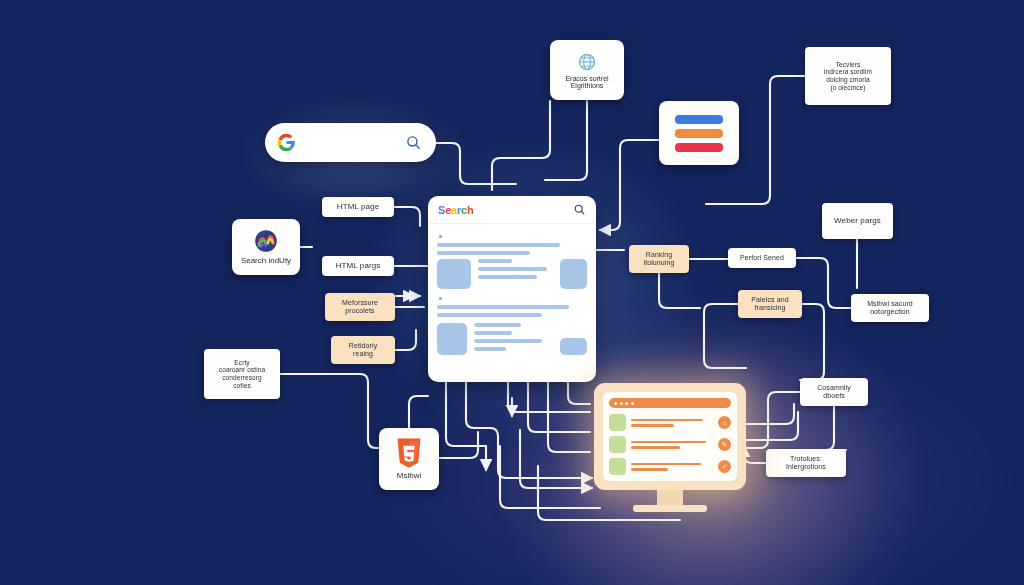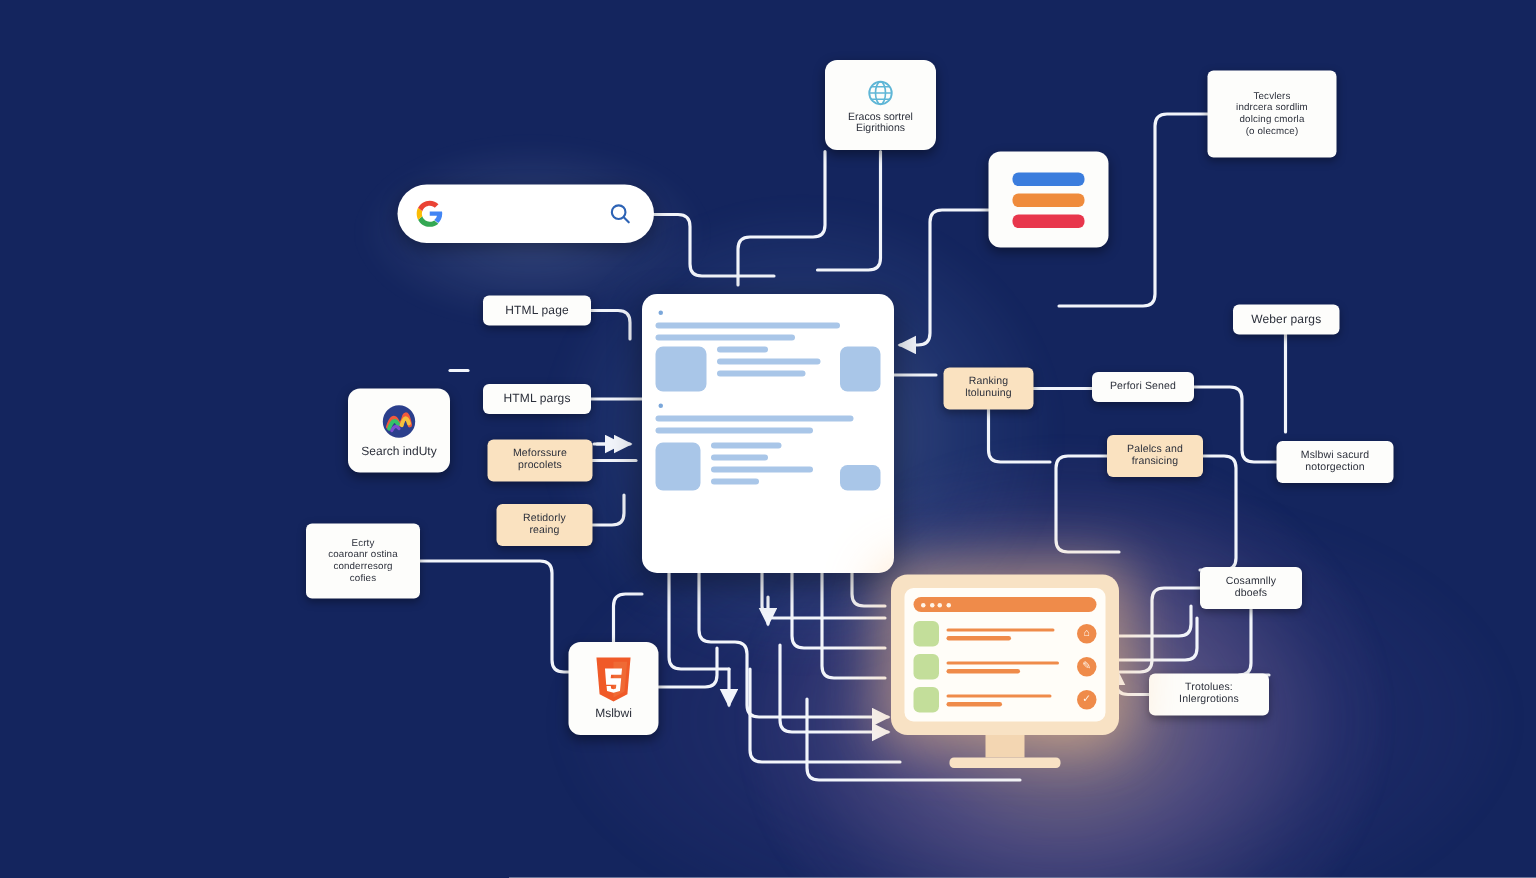--- a/index.html
+++ b/index.html
@@ -260,20 +260,29 @@
       <path fill="#FBBC05" d="M11.5 28.4c-.5-1.4-.8-2.9-.8-4.4s.3-3 .7-4.4l-7.1-5.5C2.8 17 2 20.4 2 24s.8 7 2.3 9.9l7.2-5.5z"></path>
       <path fill="#EA4335" d="M24 10.6c4.1 0 6.9 1.8 8.5 3.3l6.2-6C34.9 4.4 29.9 2 24 2 15.4 2 8 6.8 4.3 14.1l7.2 5.5c1.8-5.3 6.7-9 12.5-9z"></path>
     </svg>
     <svg width="17" height="17" viewBox="0 0 24 24">
       <circle cx="10.5" cy="10.5" r="6.4" stroke="#2d63b5" stroke-width="2" fill="none"></circle>
       <line x1="15.3" y1="15.3" x2="20" y2="20" stroke="#2d63b5" stroke-width="2" stroke-linecap="round"></line>
     </svg>
   </div>
 
   <div id="search-panel">
+    <div id="panel-head">
+      <div id="panel-logo">
+        <span>S</span><span>e</span><span>a</span><span>r</span><span>c</span><span>h</span>
+      </div>
+      <svg width="13" height="13" viewBox="0 0 24 24">
+        <circle cx="10.5" cy="10.5" r="6.4" stroke="#3c4656" stroke-width="2.2" fill="none"></circle>
+        <line x1="15.3" y1="15.3" x2="20" y2="20" stroke="#3c4656" stroke-width="2.2" stroke-linecap="round"></line>
+      </svg>
+    </div>
     <div id="panel-body">
       <div class="bullet"></div>
       <div class="res-line" style="width:82%"></div>
       <div class="res-line" style="width:62%"></div>
       <div class="res-row">
         <div class="res-block" style="width:34px;height:30px"></div>
         <div style="flex:1">
           <div class="res-line" style="width:45%"></div>
           <div class="res-line" style="width:92%"></div>
           <div class="res-line" style="width:78%"></div>
@@ -306,21 +315,21 @@
     <div class="cap" style="font-size:7px;white-space:pre-line">Eracos sortrel
 Eigrithions</div>
   </div>
 
   <div class="icon-node" style="left:659px;top:101px;width:80px;height:64px;gap:5px;">
     <div style="width:48px;height:9px;border-radius:4px;background:#3b7ddd"></div>
     <div style="width:48px;height:9px;border-radius:4px;background:#ef8b3c"></div>
     <div style="width:48px;height:9px;border-radius:4px;background:#e8364c"></div>
   </div>
 
-  <div class="icon-node" style="left:232px;top:219px;width:68px;height:56px;margin-top:40px;">
+  <div class="icon-node" style="left:232px;top:219px;width:68px;height:56px;">
     <svg width="24" height="24" viewBox="0 0 40 40">
       <circle cx="20" cy="20" r="18" fill="#2b3f8c"></circle>
       <path d="M8 26 Q13 10 18 20 Q22 28 26 14 Q29 8 32 24" fill="none" stroke="#f05a3c" stroke-width="5" stroke-linecap="round"></path>
       <path d="M9 28 Q14 14 19 23" fill="none" stroke="#34c26a" stroke-width="4.5" stroke-linecap="round"></path>
       <path d="M23 24 Q27 10 31 22" fill="none" stroke="#f5c13d" stroke-width="4.5" stroke-linecap="round"></path>
       <path d="M12 30 Q16 22 20 28" fill="none" stroke="#7c4fd0" stroke-width="3.5" stroke-linecap="round"></path>
     </svg>
     <div class="cap">Search indUty</div>
   </div>
 
@@ -346,21 +355,21 @@
       <span class="lbl">HTML pargs</span>
     </div>
   <div class="node tan xsmall" style="left:325px;top:293px;width:70px;height:28px;">
       <span class="lbl">Meforssure
 procolets</span>
     </div>
   <div class="node tan xsmall" style="left:331px;top:336px;width:64px;height:28px;">
       <span class="lbl">Retidorly
 reaing</span>
     </div>
-  <div class="node small" style="left:822px;top:203px;width:71px;height:20px;">
+  <div class="node small" style="left:822px;top:203px;width:71px;height:36px;">
       <span class="lbl">Weber pargs</span>
     </div>
   <div class="node tan xsmall" style="left:629px;top:245px;width:60px;height:28px;">
       <span class="lbl">Ranking
 ltolunuing</span>
     </div>
   <div class="node xsmall" style="left:728px;top:248px;width:68px;height:20px;">
       <span class="lbl">Perfori Sened</span>
     </div>
   <div class="node xsmall" style="left:851px;top:294px;width:78px;height:28px;">

